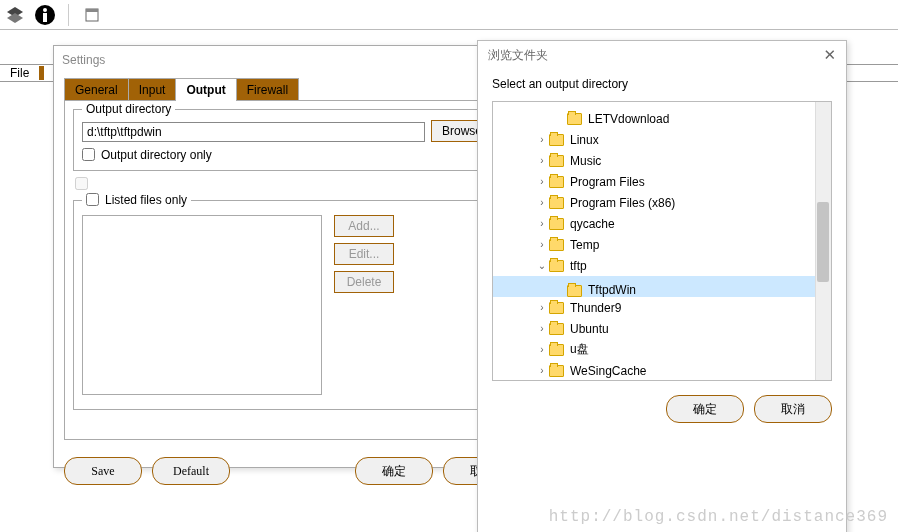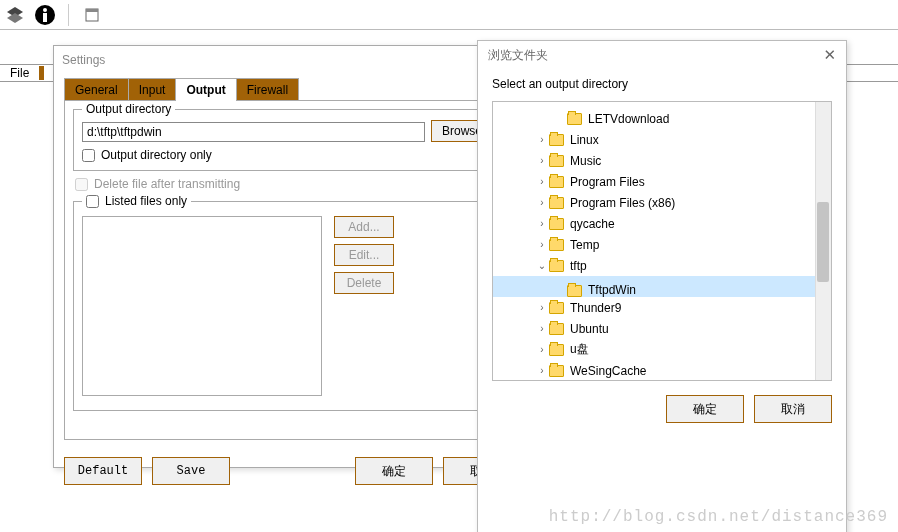--- a/index.html
+++ b/index.html
@@ -62,22 +62,22 @@
   position:absolute; top:-8px; left:8px; background:#fff; padding:0 4px; font-size:12px;
 }
 .row { display:flex; align-items:flex-end; gap:6px; margin-bottom:6px; }
 input[type=text] {
   border:1px solid #888; padding:2px 4px; font-size:12px; height:20px;
 }
 .btn {
   border:1px solid #a16207; background:#f0f0f0; padding:2px 10px; font-size:12px;
   min-width:60px; height:22px; display:inline-flex; align-items:center; justify-content:center;
 }
-.btn-big { min-width:78px; height:28px; font-family:Liberation Mono, monospace; }
-.chk { display:flex; align-items:center; gap:6px; font-size:12px; }
+.btn-big { min-width:78px; height:28px; font-family:Liberation Serif, serif;border-radius:13px; }
+.chk { display:flex; align-items:flex-start; gap:6px; font-size:12px; }
 .chk input { width:13px; height:13px; }
 .disabled { color:#999; }
 .listbox {
   border:1px solid #aaa; width:240px; height:180px; background:#fff;
 }
 .list-btns { display:flex; flex-direction:column; gap:6px; margin-left:6px; }
 .dlg-buttons {
   display:flex; gap:10px; padding:6px 10px 10px 10px; justify-content:flex-start;
 }
 .dlg-buttons .spacer { flex:1; }
@@ -160,40 +160,39 @@
         <input type="text" style="flex: 1 1 0%;" value="d:\tftp\tftpdwin">
         <button class="btn">Browse...</button>
       </div>
       <label class="chk">
         <input type="checkbox" style="">
         <span>Output directory only</span>
       </label>
     </div>
     <label class="chk disabled" style="margin:6px 2px 10px 2px">
       <input type="checkbox" disabled="" style="">
-      <span>Delete file after transmitting</span>
     </label>
     <div class="groupbox" style="height:210px">
       <label class="chk" style="position:absolute;top:-8px;left:8px;background:#fff;padding:0 4px">
         <input type="checkbox" style="">
         <span>Listed files only</span>
       </label>
       <div class="row" style="align-items:flex-start;margin-top:4px">
         <div class="listbox"></div>
         <div class="list-btns">
           <button class="btn disabled" disabled="">Add...</button>
           <button class="btn disabled" disabled="">Edit...</button>
           <button class="btn disabled" disabled="">Delete</button>
         </div>
       </div>
     </div>
   </div>
   <div class="dlg-buttons">
+    <button class="btn btn-big">Save</button>
     <button class="btn btn-big">Default</button>
-    <button class="btn btn-big">Save</button>
     <span class="spacer"></span>
     <button class="btn btn-big">确定</button>
     <button class="btn btn-big">取消</button>
   </div>
 </div>
 
 <div class="dialog browse-dialog">
   <div class="browse-title">
     <span>浏览文件夹</span>
     <span class="close-x">✕</span>

